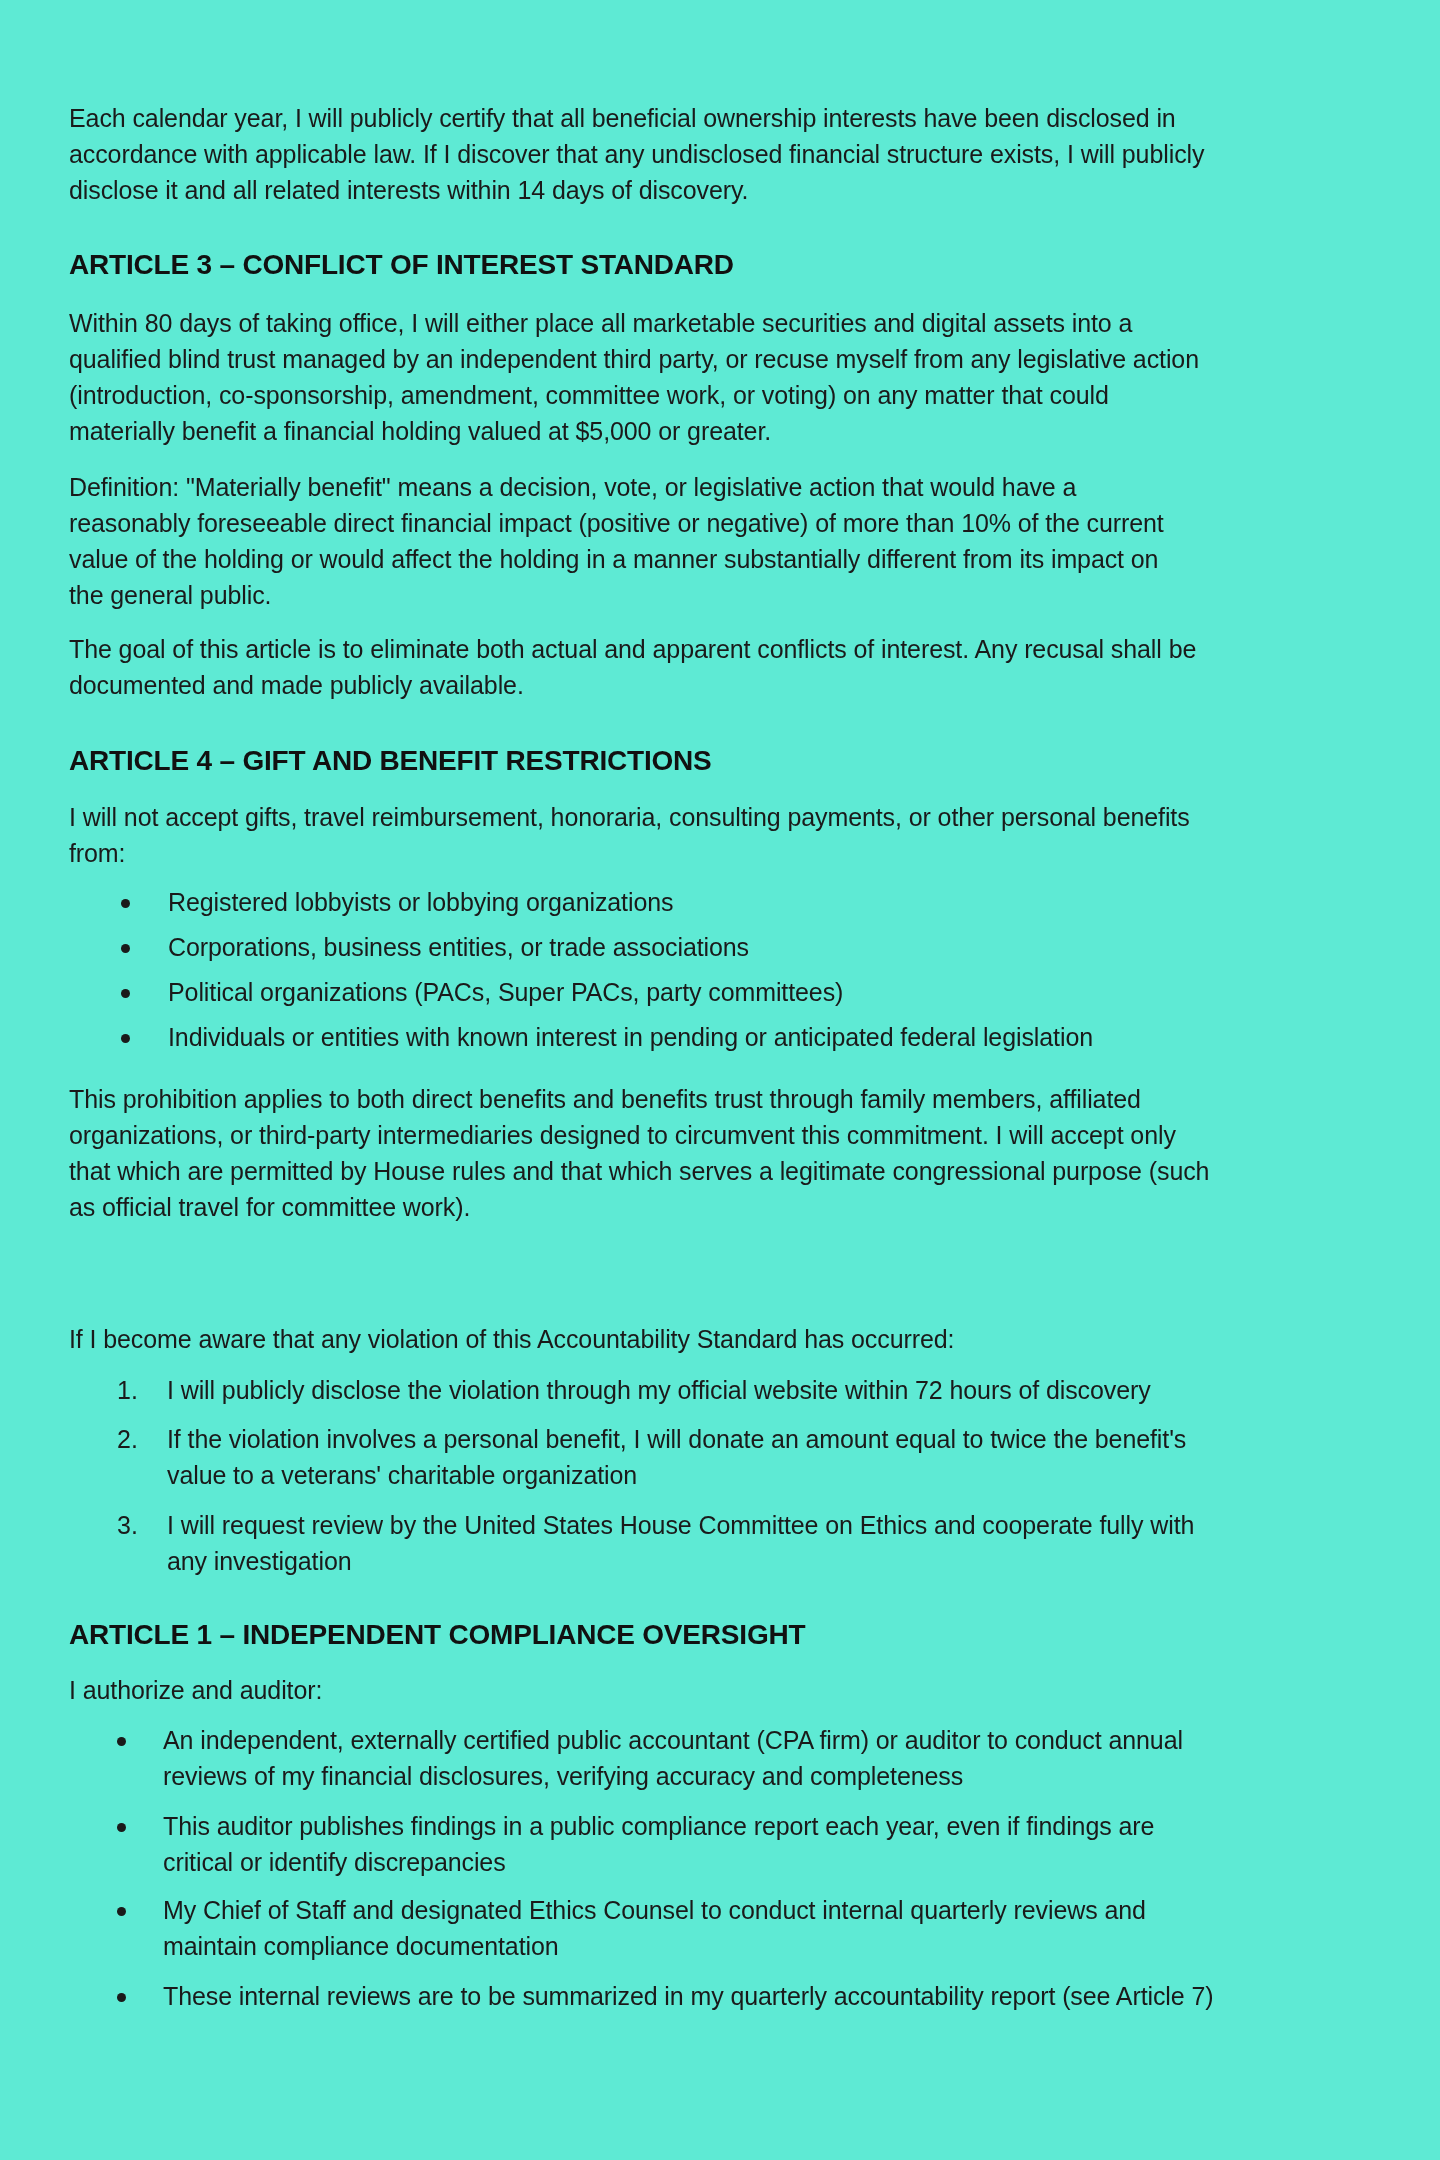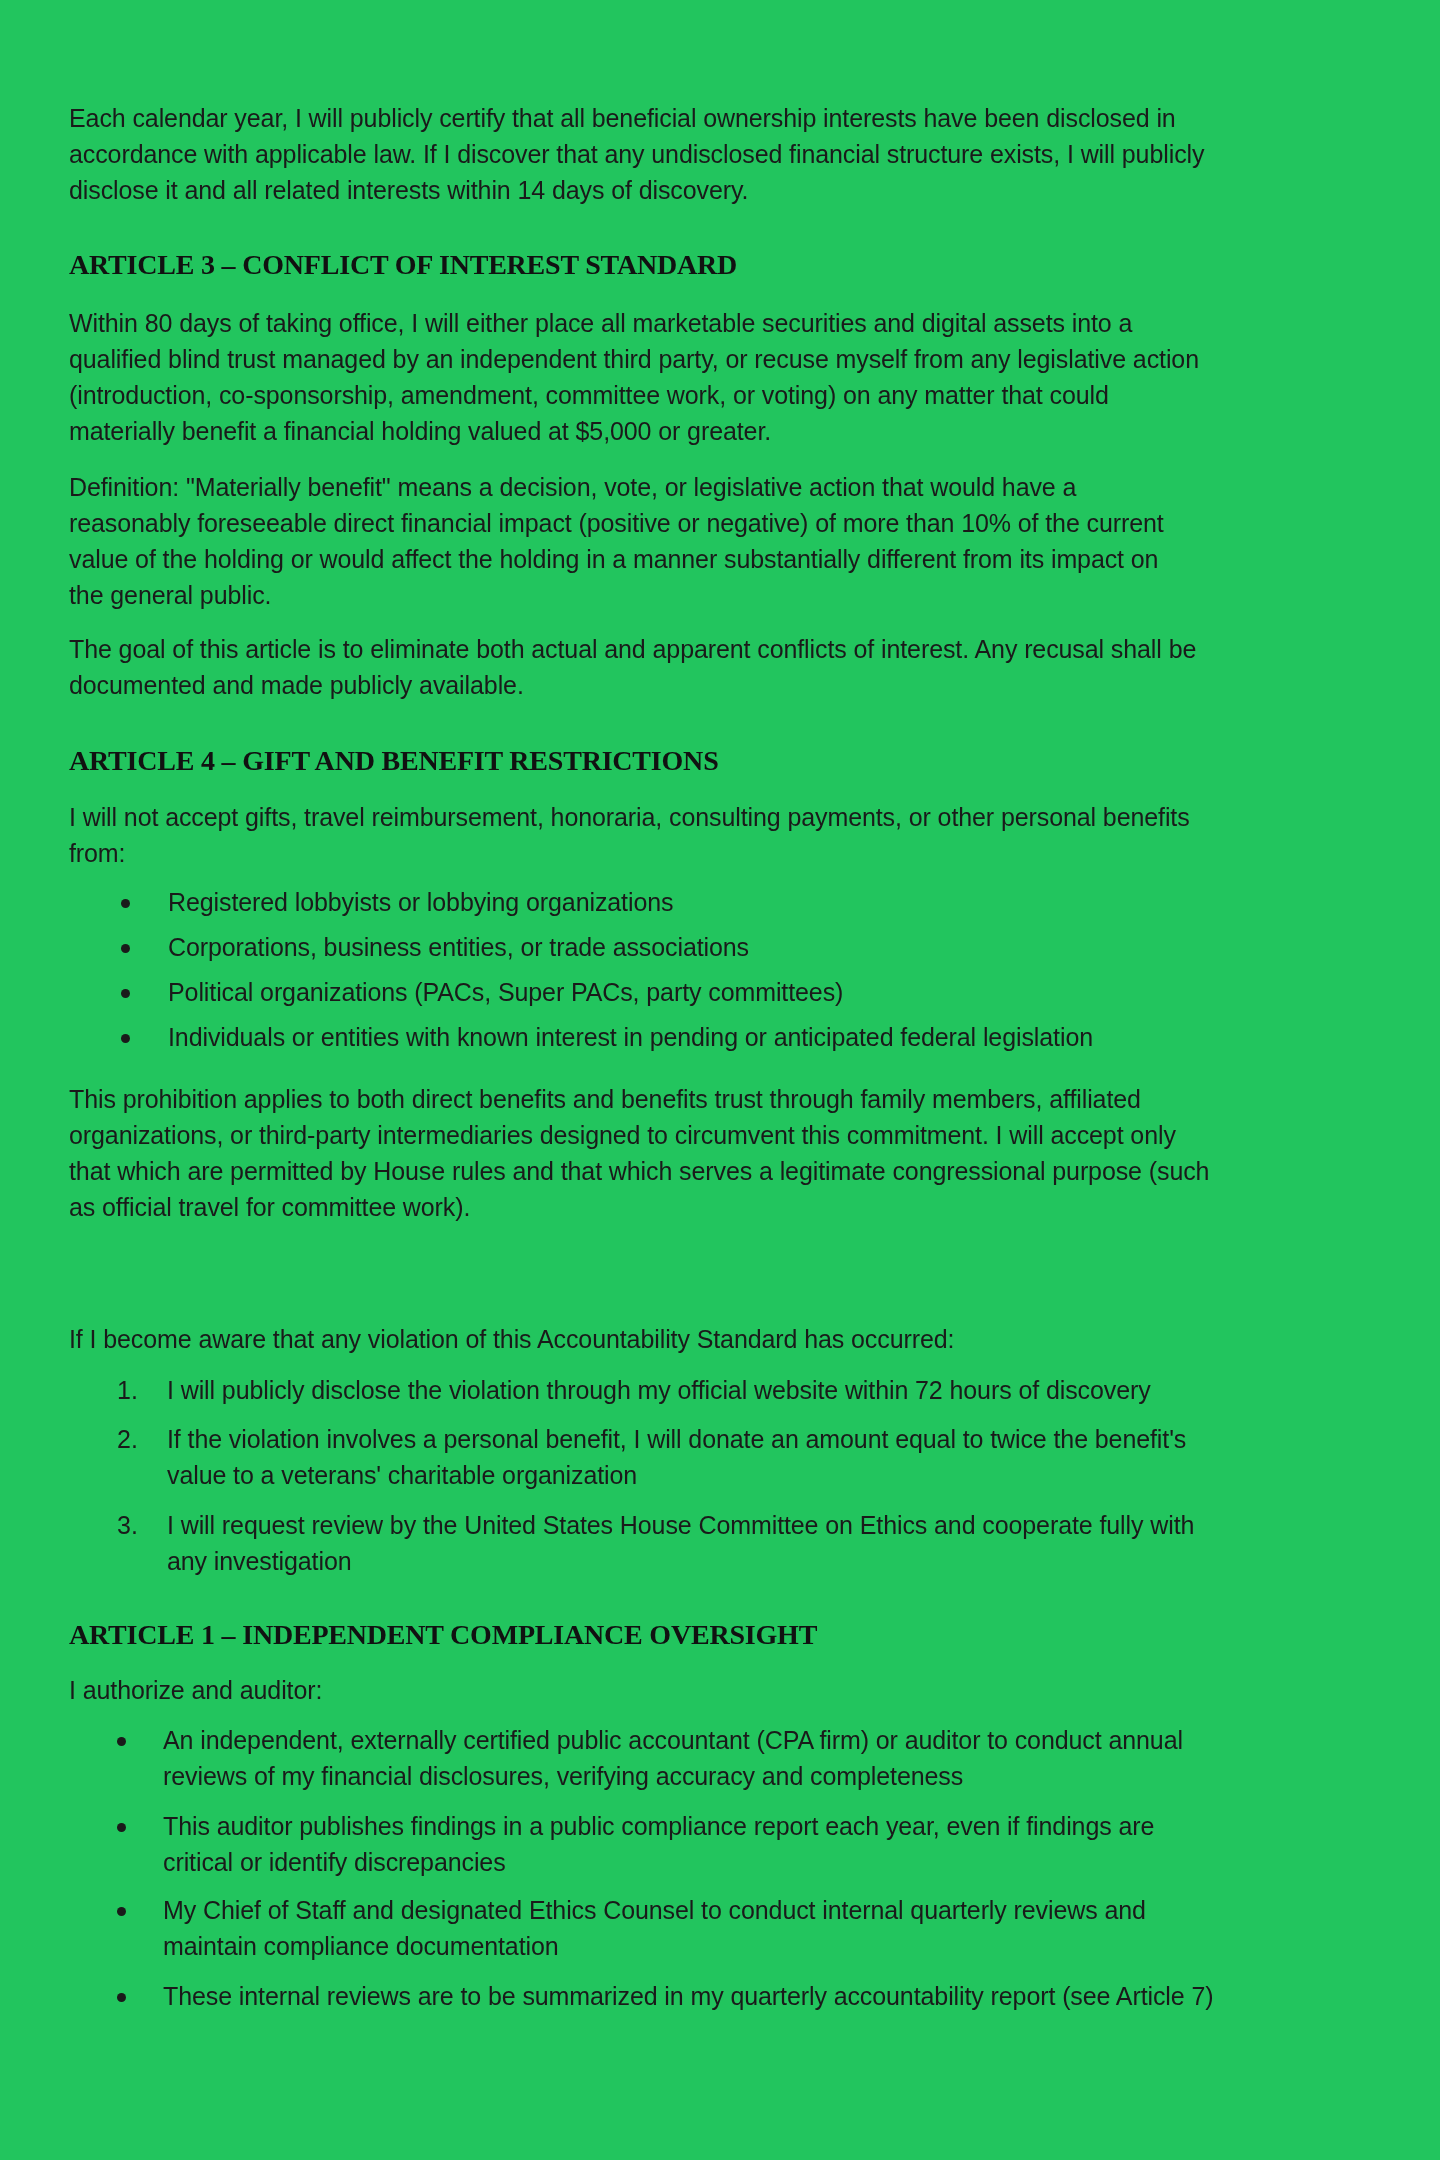--- a/index.html
+++ b/index.html
@@ -1,19 +1,19 @@
 <!DOCTYPE html>
 <html><head>
 <meta charset="utf-8">
 <style>
   html, body { margin:0; padding:0; background:#ffffff; }
   body { width:1440px; height:2160px; position:relative; overflow:hidden; color:#1a1a1a; }
-  .page { position:absolute; left:0; top:0; width:1440px; height:2160px; background:#22c55e; }
+  .page { position:absolute; left:0; top:0; width:1440px; height:2160px; background:#5eead4; }
   .ln { position:absolute; white-space:nowrap; font-family:"Liberation Sans", sans-serif; font-size:25px; line-height:30px; letter-spacing:-0.1px; }
-  .hd { position:absolute; white-space:nowrap; font-family:Liberation Serif, serif; font-size:28px; font-weight:bold; line-height:34px; letter-spacing:-0.2px; color:#111; }
+  .hd { position:absolute; white-space:nowrap; font-family:Liberation Sans, sans-serif; font-size:28px; font-weight:bold; line-height:34px; letter-spacing:-0.2px; color:#111; }
   .num { position:absolute; font-family:"Liberation Sans", sans-serif; font-size:25px; line-height:30px; }
   .dot { position:absolute; width:9px; height:9px; border-radius:50%; background:#1a1a1a; }
 </style>
 </head>
 <body>
 
 <div class="page">
 
   <div>
     <div class="ln" style="left:69px;top:103px">Each calendar year, I will publicly certify that all beneficial ownership interests have been disclosed in</div>

